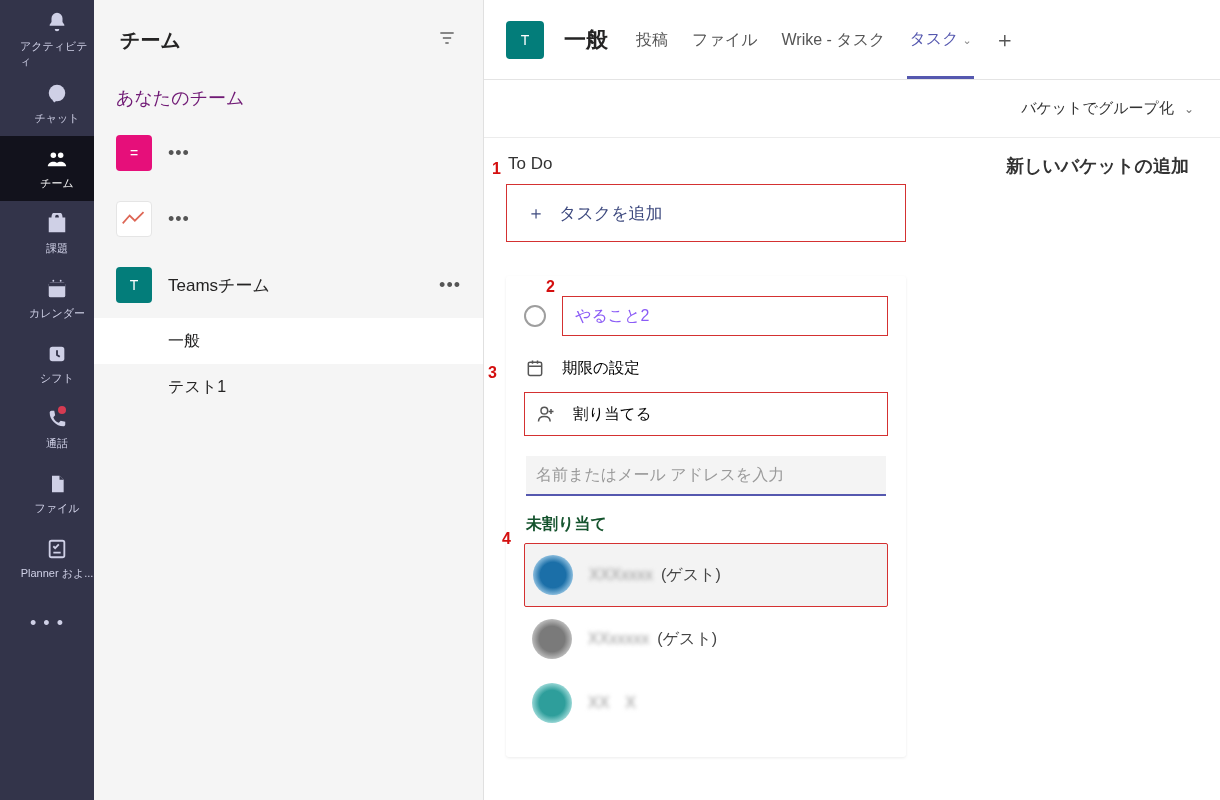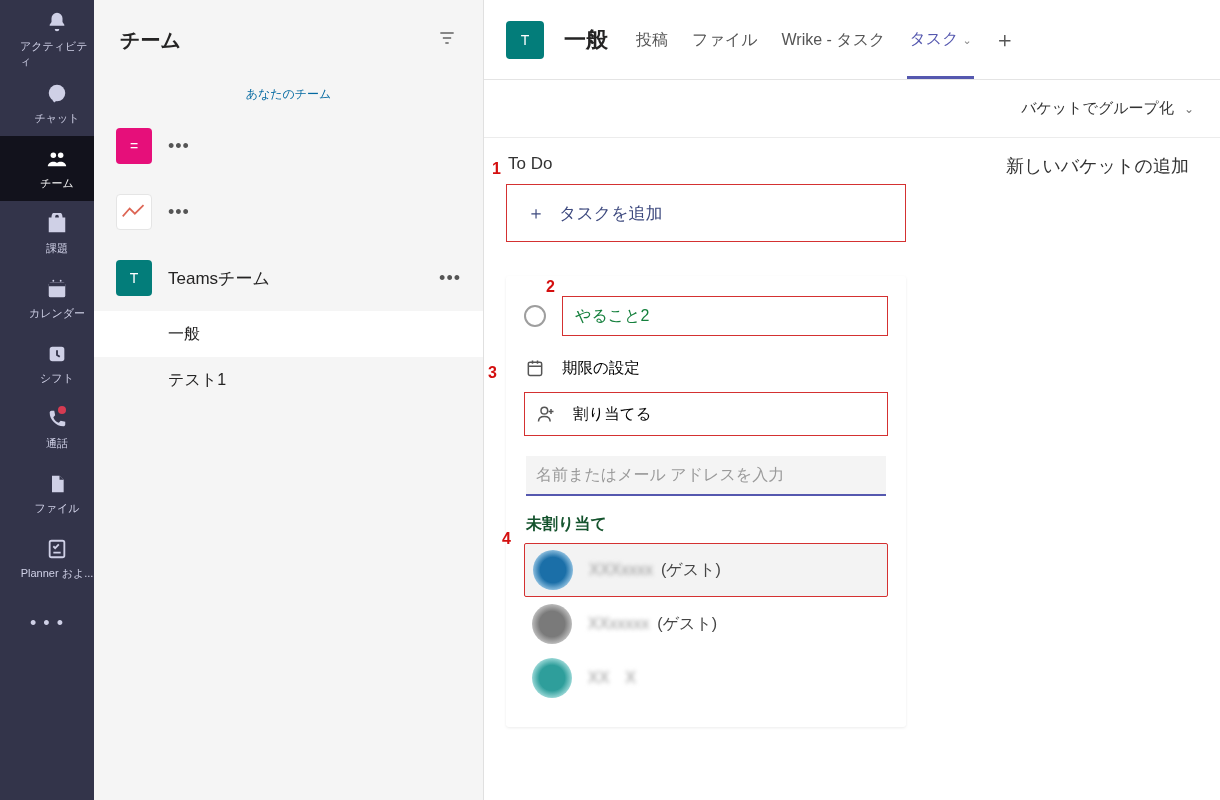--- a/index.html
+++ b/index.html
@@ -11,21 +11,21 @@
   .rail-item.active { background: #12121c; color: #fff; }
   .rail-item .ico { width: 26px; height: 26px; display:flex; align-items:center; justify-content:center; }
   .rail-item .dot { position:absolute; top:10px; right:28px; width:8px; height:8px; background:#d63b52; border-radius:50%; }
   .rail-more { margin-top: 6px; color:#cfd0e6; font-size:18px; letter-spacing:1px; cursor:pointer; padding:16px 0;}
 
   
   .mid { width: 390px; background: #f5f5f5; border-right: 1px solid #e0e0e0; }
   .mid-head { height: 80px; display:flex; align-items:center; justify-content:space-between; padding: 0 26px; }
   .mid-head h1 { font-size: 20px; font-weight: 700; color:#252424; }
   .filter-btn { cursor:pointer; color:#616161; }
-  .section-label { font-size: 12px; color:#0369a1; padding: 6px 22px 10px; text-align: center; }
+  .section-label { font-size: 18px; color:#701a75; padding: 6px 22px 10px; }
   .team-row { height: 66px; display:flex; align-items:center; padding: 0 22px; gap: 16px; cursor:pointer; }
   .team-avatar { width: 36px; height: 36px; border-radius: 4px; display:flex; align-items:center; justify-content:center; font-size:14px; color:#fff; }
   .av-pink { background:#e60f7a; }
   .av-chart { background:#fff; border:1px solid #e5e5e5; }
   .av-teal { background:#037d7a; }
   .team-name { flex:1; font-size: 17px; color:#252424; }
   .team-more { color:#555; font-size:18px; letter-spacing:1px; cursor:pointer; }
   .channel-row { height: 46px; display:flex; align-items:center; padding-left: 74px; font-size: 16px; color:#252424; cursor:pointer; }
   .channel-row.active { background:#fff; }
 
@@ -37,39 +37,39 @@
   .tab { font-size: 16px; color:#555; cursor:pointer; padding: 28px 2px 26px; }
   .tab.active { color:#5558af; border-bottom: 3px solid #5558af; }
   .tab .chev { font-size:11px; margin-left:4px; color:#888;}
   .plus-tab { font-size:22px; color:#555; cursor:pointer; }
   .sub-head { height: 58px; border-bottom:1px solid #ececec; display:flex; align-items:center; justify-content:flex-end; padding: 0 26px; gap:10px; color:#333; font-size:15px;}
   .sub-head .chev { font-size:12px; color:#777; cursor:pointer;}
 
   .board { flex:1; padding: 12px 22px; display:flex; gap: 100px; align-items:flex-start; overflow:hidden; }
   .bucket { width: 400px; position:relative; }
   .bucket-title { font-size: 17px; color:#333; padding: 4px 2px 10px; }
-  .new-bucket { font-size: 18px; font-weight:400; color:#333; padding-top:4px; }
+  .new-bucket { font-size: 18px; font-weight:700; color:#333; padding-top:4px; }
 
   .add-task { border:1px solid #d43131; height: 58px; display:flex; align-items:center; gap:14px; padding: 0 20px; font-size:17px; color:#3e4a7f; cursor:pointer; background:#fff; }
   .add-task .plus { color:#3e4a7f; font-size:18px; }
 
   .card { margin-top: 34px; background:#fff; border-radius:3px; box-shadow: 0 1px 3px rgba(0,0,0,.08); padding: 18px 18px 22px; position:relative; }
   .card-row { display:flex; align-items:center; gap:16px; height: 44px; }
   .circle { width:22px; height:22px; border:2px solid #9e9e9e; border-radius:50%; flex-shrink:0;}
-  .task-input { flex:1; height:40px; border:1px solid #d43131; padding:0 12px; font-size:16px; color:#15803d; outline:none; }
+  .task-input { flex:1; height:40px; border:1px solid #d43131; padding:0 12px; font-size:16px; color:#8b5cf6; outline:none; }
   .row-ico { width:22px; height:22px; color:#555; display:flex; align-items:center; justify-content:center; flex-shrink:0;}
   .row-text { font-size:15.5px; color:#000000; }
   .assign-row { border:1px solid #d43131; padding: 6px 10px; margin-top:2px; }
 
   .search-box { margin: 14px 0 6px 0; padding: 6px 2px;}
   .search-input { width:100%; height:40px; border:none; border-bottom:2.5px solid #5558af; background:#f4f4f4; padding:0 10px; font-size:16px; color:#333; outline:none;}
   .search-input::placeholder{color:#9a9a9a;}
   .unassigned-label { font-size:16px; font-weight:700; color:#14532d; margin: 12px 0 8px 2px; }
 
-  .person { height:54px; display:flex; align-items:center; gap:16px; padding: 0 8px; cursor:pointer; border-radius:2px;}
+  .person { height:64px; display:flex; align-items:center; gap:16px; padding: 0 8px; cursor:pointer; border-radius:2px;}
   .person.sel { border:1px solid #d43131; background:#f3f3f3; }
   .p-avatar { width:40px; height:40px; border-radius:50%; }
   .pa-blue { background: radial-gradient(circle,#1b6fa8 45%, #9cc9e6 75%, #fff 100%); }
   .pa-grey { background: radial-gradient(circle,#7a7a7a 45%, #c7c7c7 75%, #fff 100%); }
   .pa-teal { background: radial-gradient(circle,#2e9e9b 45%, #a9e0df 75%, #fff 100%); }
   .p-name { color:#999; font-size:16px; filter: blur(2px); }
   .p-suffix { color:#444; font-size:16px; margin-left:-8px;}
 
   .annot { position:absolute; color:#d40f0f; font-weight:700; font-size:16px; font-family: Arial, sans-serif; }
 </style>

